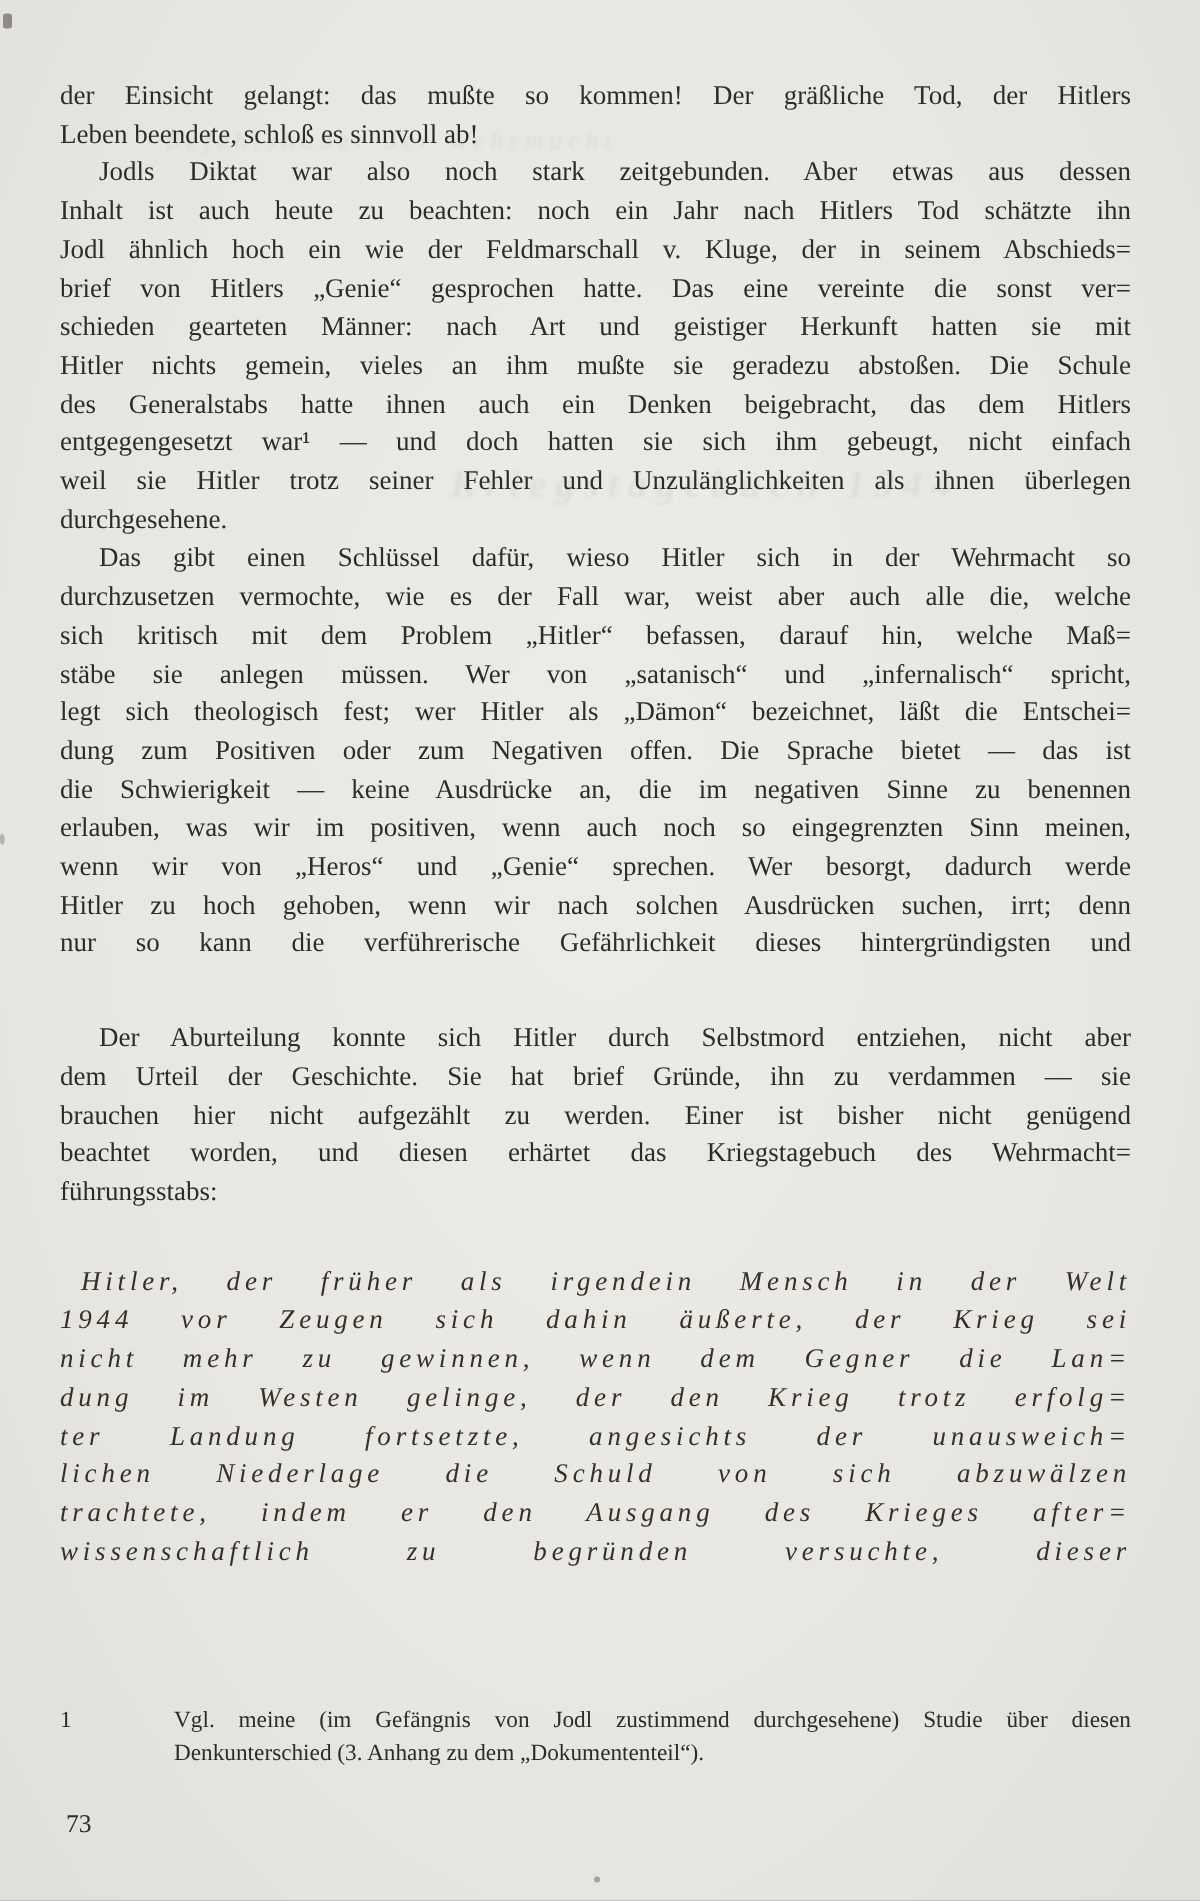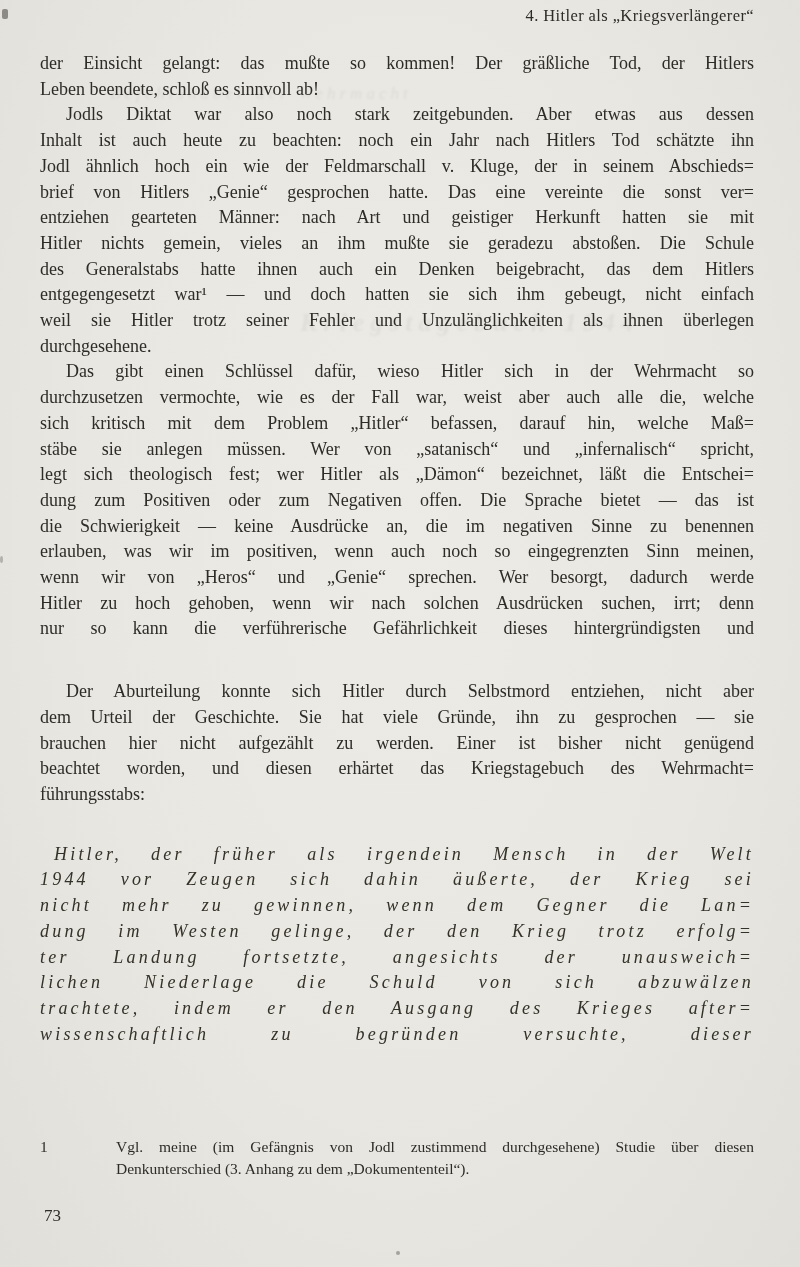--- a/index.html
+++ b/index.html
@@ -63,33 +63,32 @@
   .speck.s3{top:556px;left:0px;width:3px;height:7px;opacity:.35;}
 </style>
 </head>
 <body>
 
 <div class="page">
 
   <div class="ghost g1">Befehlshaber der Wehrmacht</div>
   <div class="ghost g2">Kriegstagebuch 1944</div>
 
-  <div class="header">4. Hitler als „Kriegsverlängerer“</div>
 
   <div class="text-block">
       <div class="para body">
         <div class="line">der Einsicht gelangt: das mußte so kommen! Der gräßliche Tod, der Hitlers</div>
         <div class="line last">Leben beendete, schloß es sinnvoll ab!</div>
       </div>
       <div class="para body">
         <div class="line first">Jodls Diktat war also noch stark zeitgebunden. Aber etwas aus dessen</div>
         <div class="line">Inhalt ist auch heute zu beachten: noch ein Jahr nach Hitlers Tod schätzte ihn</div>
         <div class="line">Jodl ähnlich hoch ein wie der Feldmarschall v. Kluge, der in seinem Abschieds=</div>
         <div class="line">brief von Hitlers „Genie“ gesprochen hatte. Das eine vereinte die sonst ver=</div>
-        <div class="line">entziehen gearteten Männer: nach Art und geistiger Herkunft hatten sie mit</div>
+        <div class="line">schieden gearteten Männer: nach Art und geistiger Herkunft hatten sie mit</div>
         <div class="line">Hitler nichts gemein, vieles an ihm mußte sie geradezu abstoßen. Die Schule</div>
         <div class="line">des Generalstabs hatte ihnen auch ein Denken beigebracht, das dem Hitlers</div>
         <div class="line">entgegengesetzt war¹ — und doch hatten sie sich ihm gebeugt, nicht einfach</div>
         <div class="line">weil sie Hitler trotz seiner Fehler und Unzulänglichkeiten als ihnen überlegen</div>
         <div class="line last">durchgesehene.</div>
       </div>
       <div class="para body">
         <div class="line first">Das gibt einen Schlüssel dafür, wieso Hitler sich in der Wehrmacht so</div>
         <div class="line">durchzusetzen vermochte, wie es der Fall war, weist aber auch alle die, welche</div>
         <div class="line">sich kritisch mit dem Problem „Hitler“ befassen, darauf hin, welche Maß=</div>
@@ -97,21 +96,21 @@
         <div class="line">legt sich theologisch fest; wer Hitler als „Dämon“ bezeichnet, läßt die Entschei=</div>
         <div class="line">dung zum Positiven oder zum Negativen offen. Die Sprache bietet — das ist</div>
         <div class="line">die Schwierigkeit — keine Ausdrücke an, die im negativen Sinne zu benennen</div>
         <div class="line">erlauben, was wir im positiven, wenn auch noch so eingegrenzten Sinn meinen,</div>
         <div class="line">wenn wir von „Heros“ und „Genie“ sprechen. Wer besorgt, dadurch werde</div>
         <div class="line">Hitler zu hoch gehoben, wenn wir nach solchen Ausdrücken suchen, irrt; denn</div>
         <div class="line">nur so kann die verführerische Gefährlichkeit dieses hintergründigsten und</div>
       </div>
       <div class="para body gap">
         <div class="line first">Der Aburteilung konnte sich Hitler durch Selbstmord entziehen, nicht aber</div>
-        <div class="line">dem Urteil der Geschichte. Sie hat viele Gründe, ihn zu gesprochen — sie</div>
+        <div class="line">dem Urteil der Geschichte. Sie hat brief Gründe, ihn zu verdammen — sie</div>
         <div class="line">brauchen hier nicht aufgezählt zu werden. Einer ist bisher nicht genügend</div>
         <div class="line">beachtet worden, und diesen erhärtet das Kriegstagebuch des Wehrmacht=</div>
         <div class="line last">führungsstabs:</div>
       </div>
       <div class="para quote">
         <div class="line first">Hitler, der früher als irgendein Mensch in der Welt</div>
         <div class="line">1944 vor Zeugen sich dahin äußerte, der Krieg sei</div>
         <div class="line">nicht mehr zu gewinnen, wenn dem Gegner die Lan=</div>
         <div class="line">dung im Westen gelinge, der den Krieg trotz erfolg=</div>
         <div class="line">ter Landung fortsetzte, angesichts der unausweich=</div>

